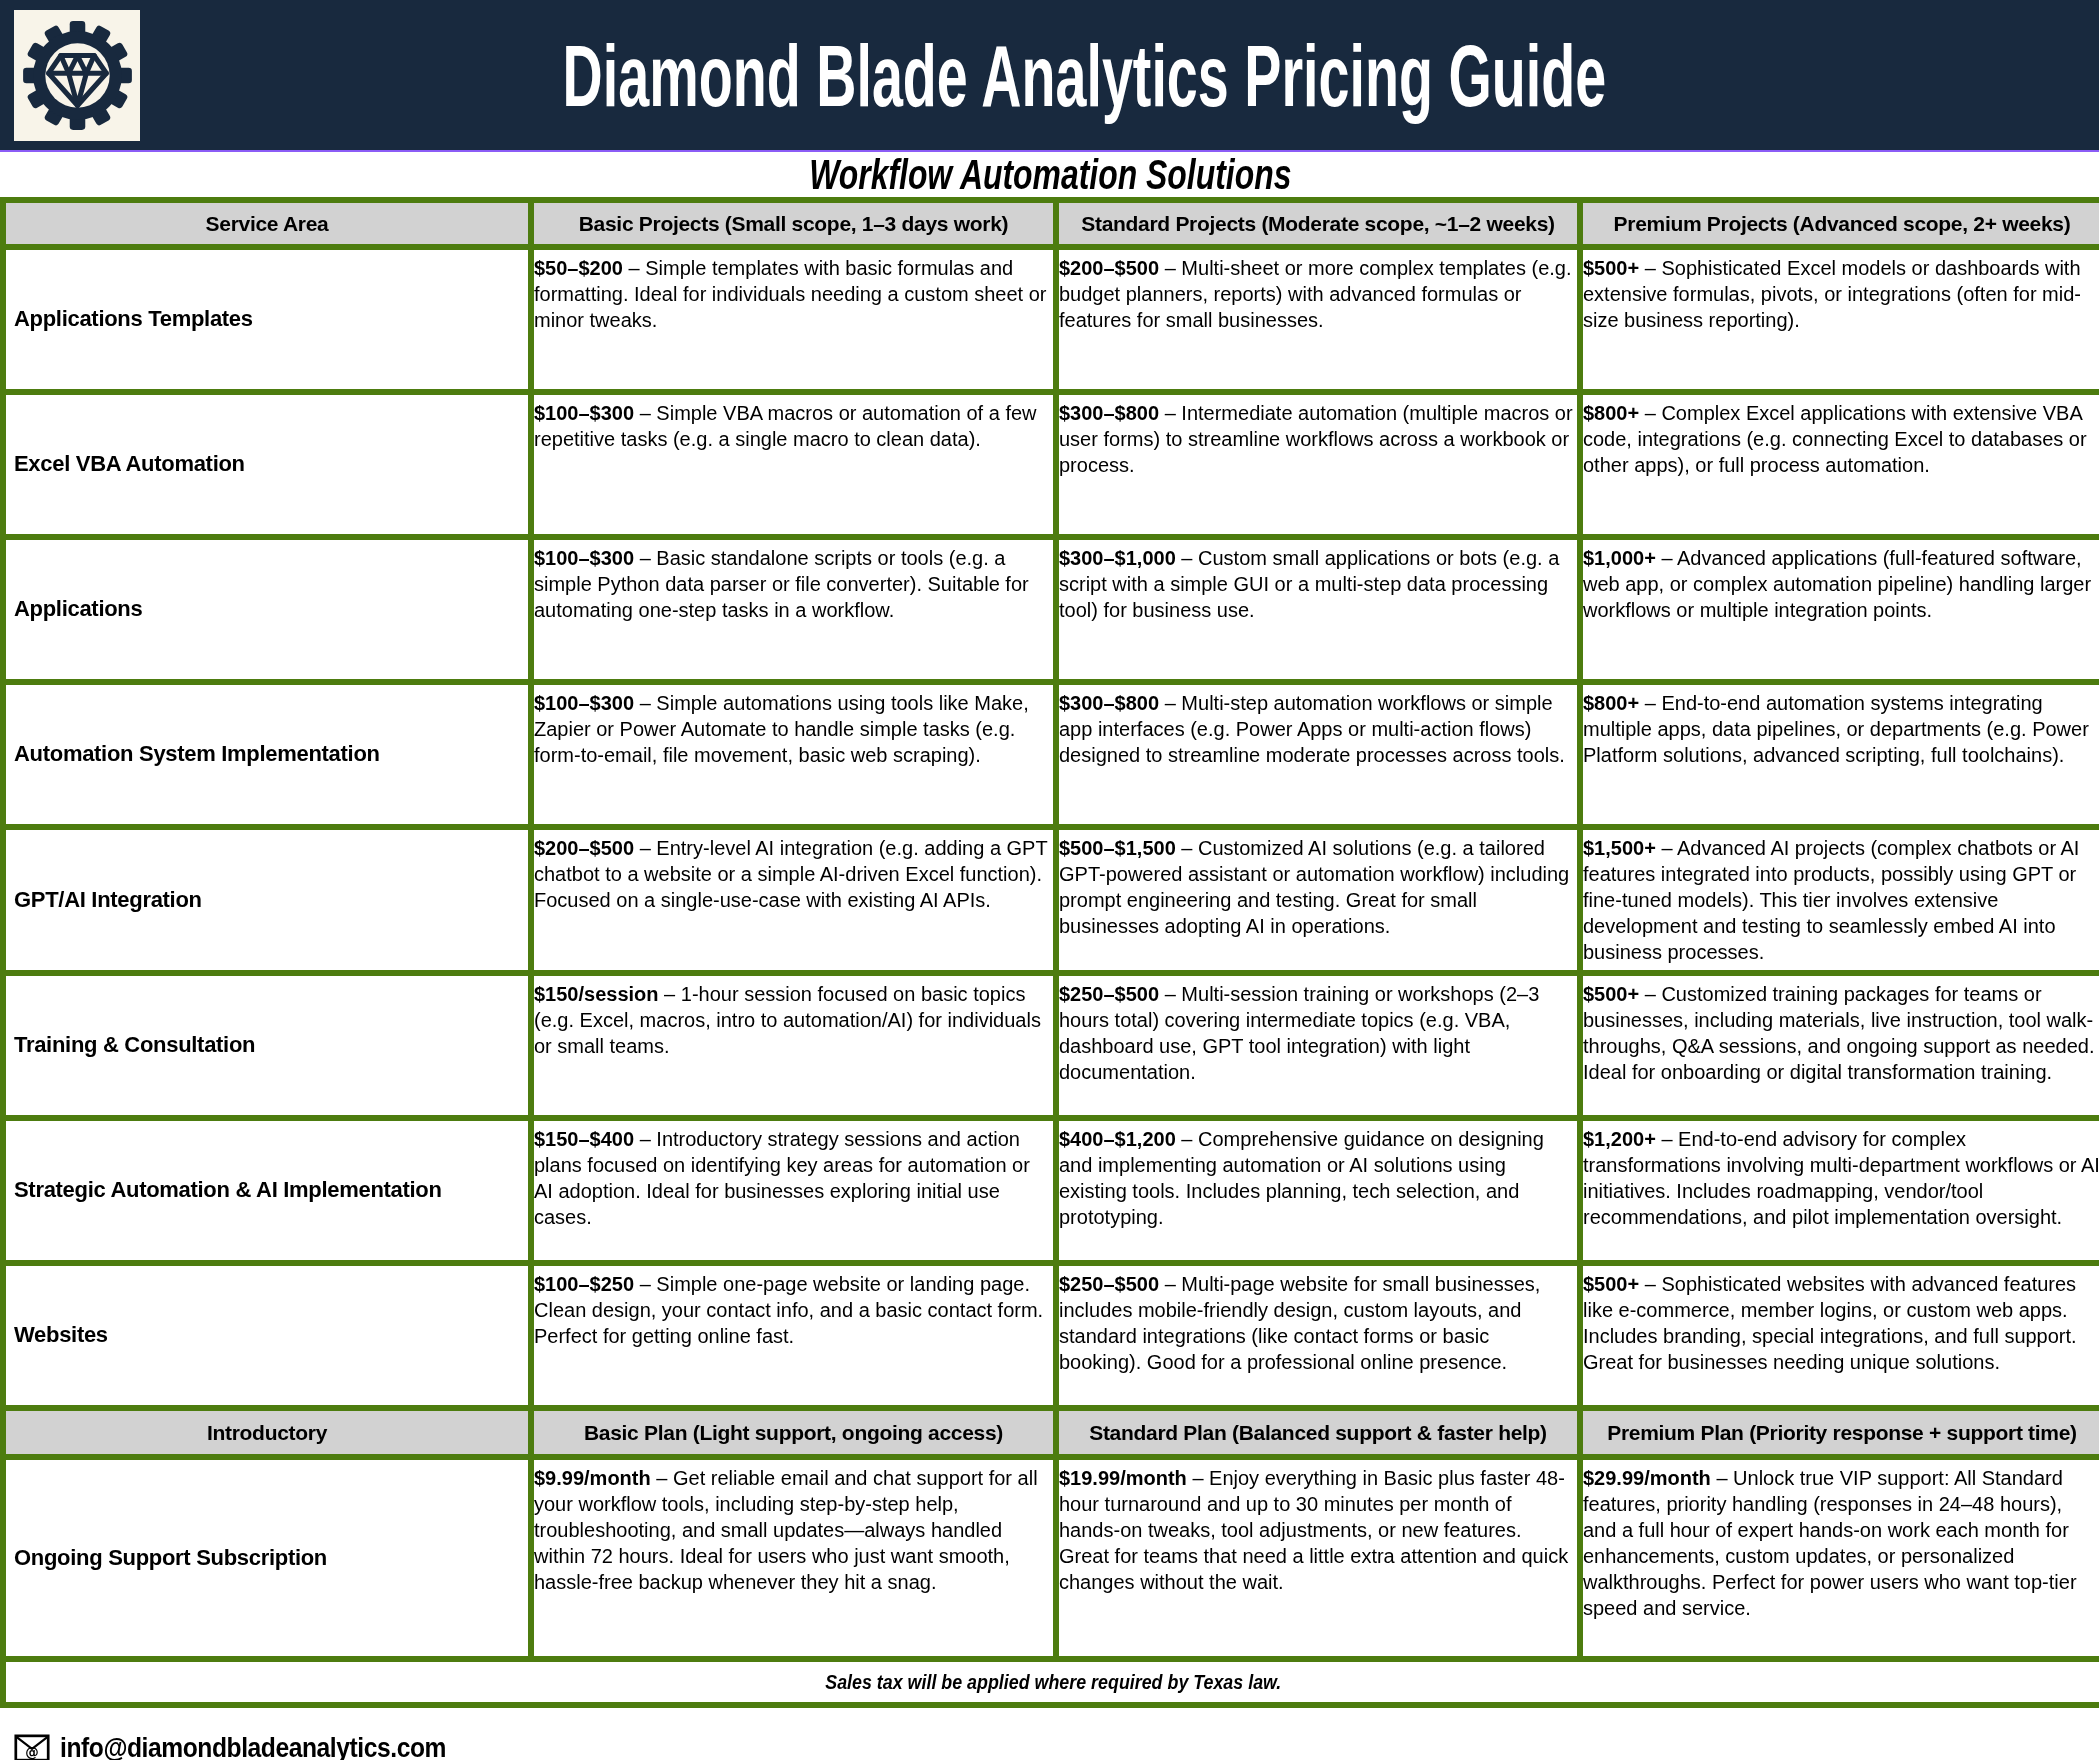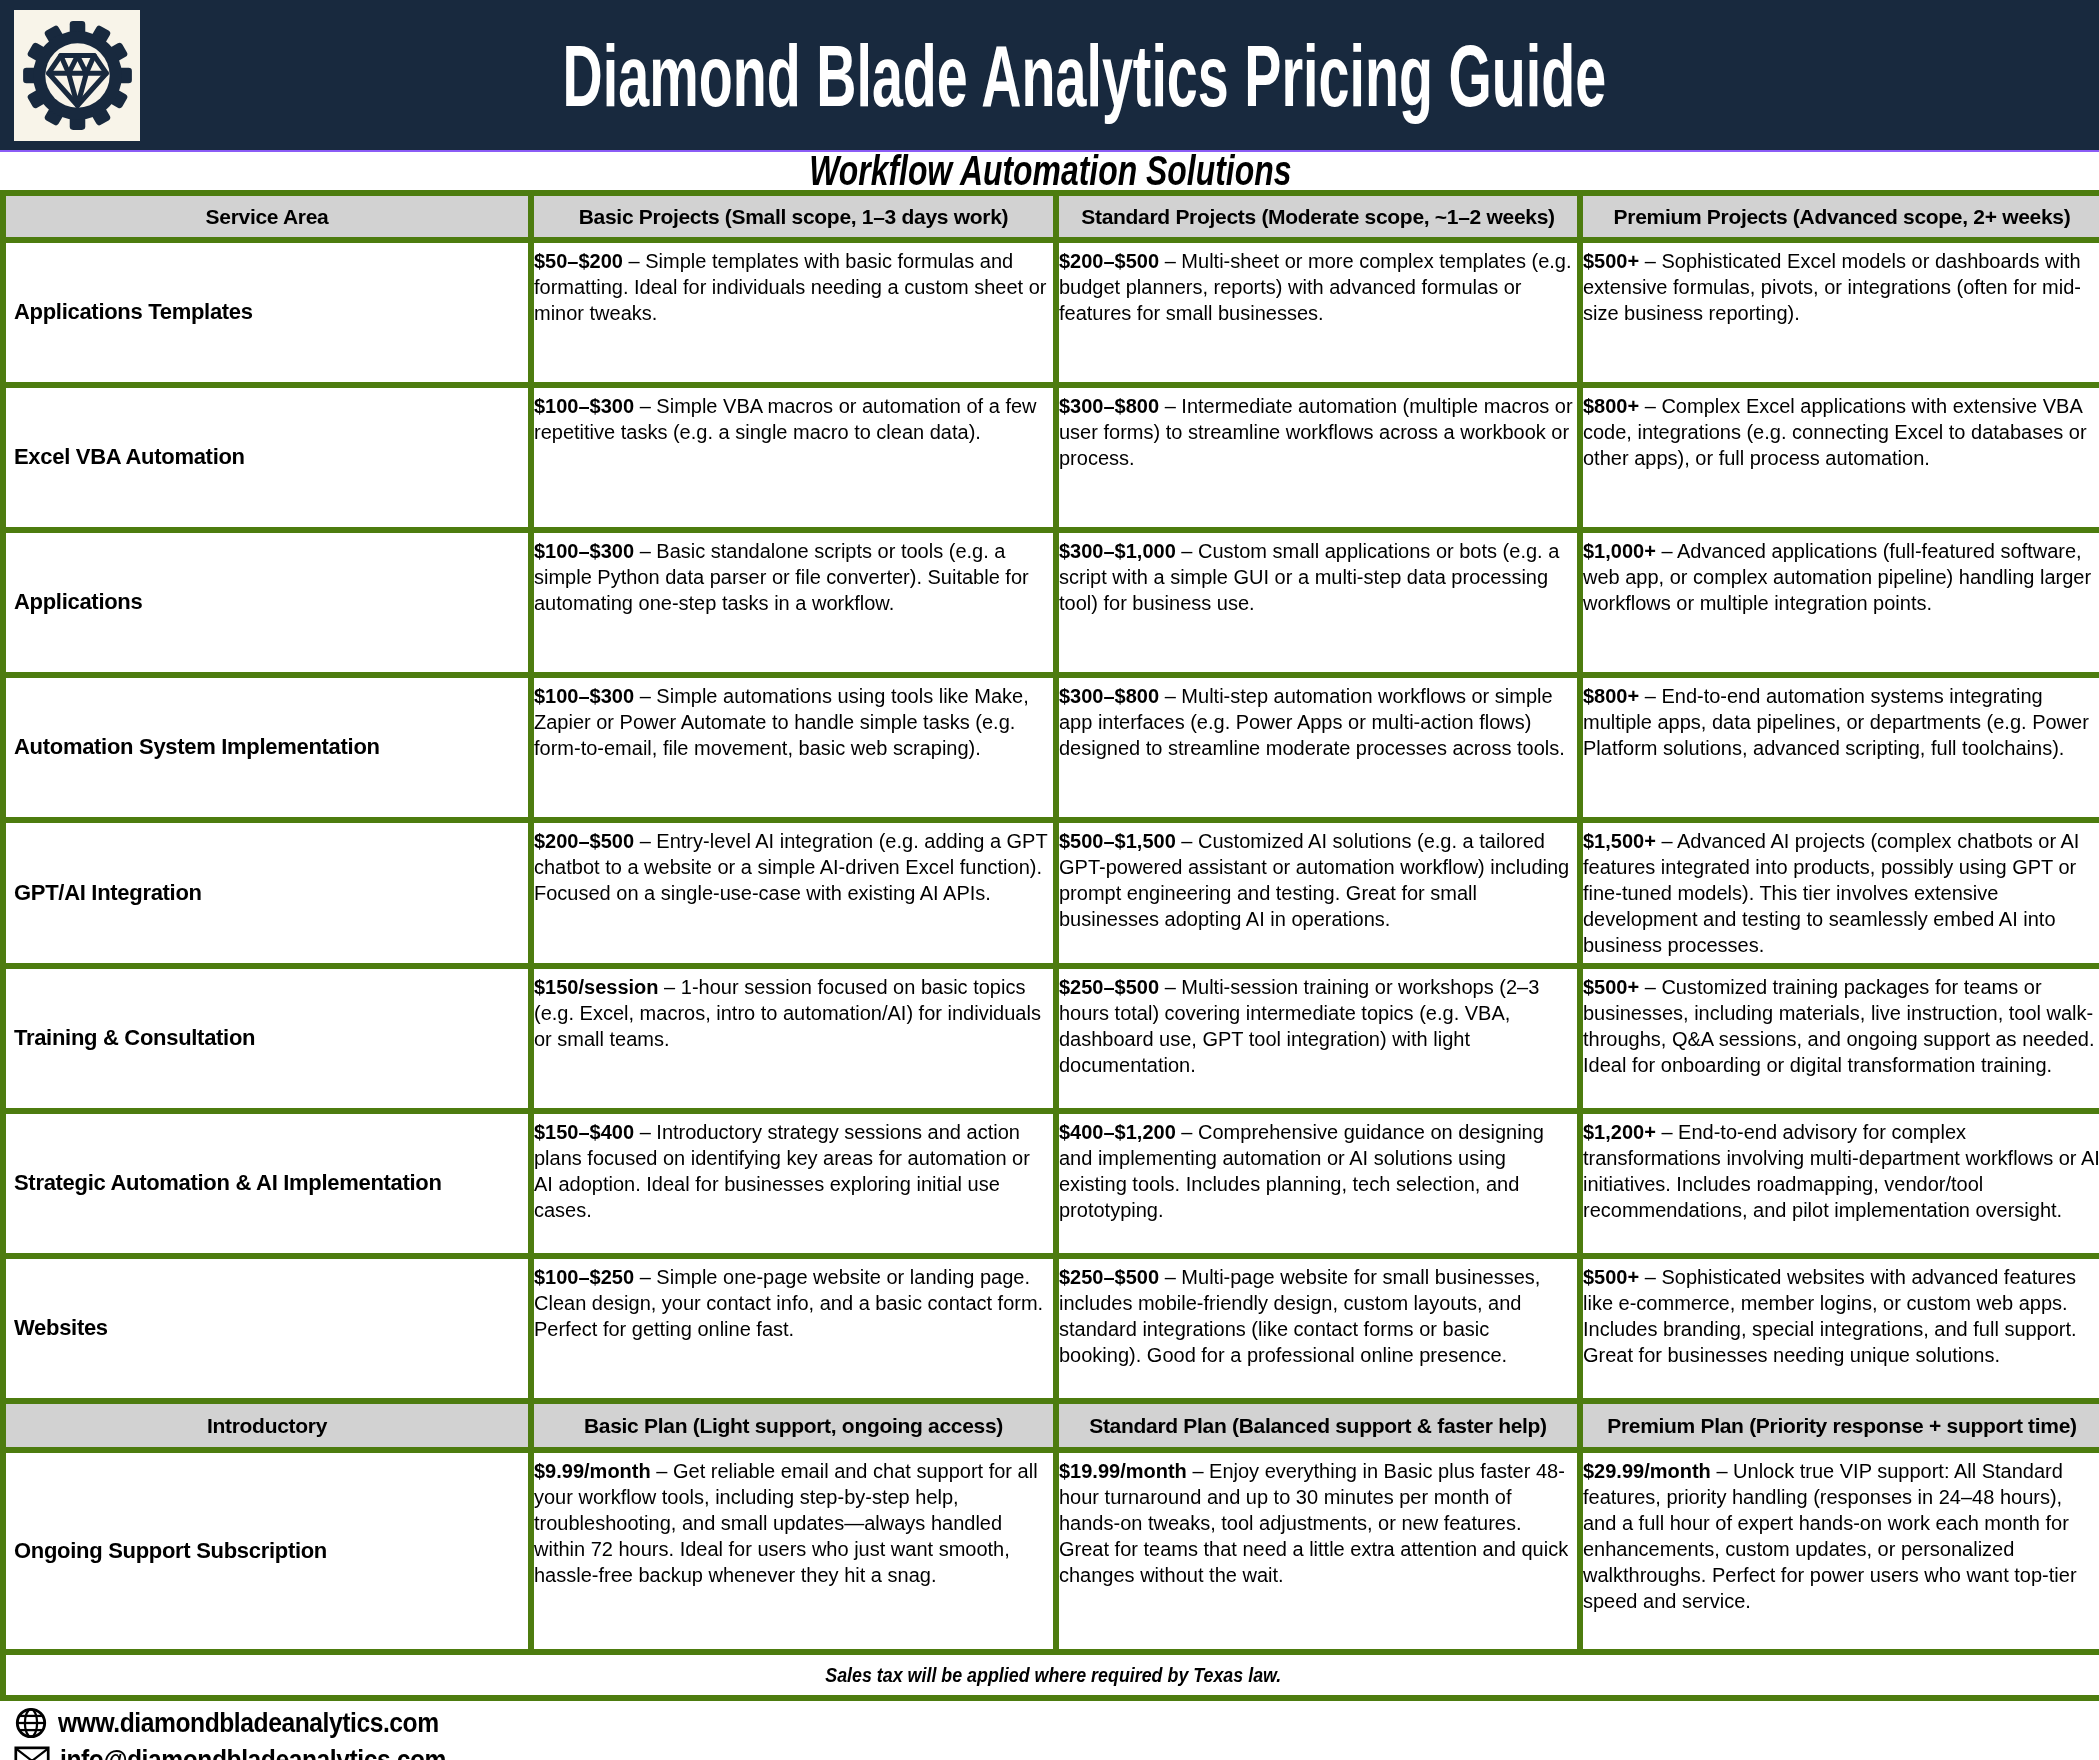--- a/index.html
+++ b/index.html
@@ -14,21 +14,21 @@
     display:flex; align-items:center; position:relative;
   }
   .logo-box {
     position:absolute; left:14px; top:10px; width:126px; height:131px;
     background:#f8f4e9; display:flex; align-items:center; justify-content:center;
   }
   .title { flex:1; text-align:center; margin:0; padding-left:69px;
     color:#fff; font-size:87px; font-weight:bold; line-height:1; }
   .title .cond { display:inline-block; transform:scaleX(0.64); transform-origin:center; white-space:nowrap; }
   
-  .subtitle-row { height:38px; display:flex; align-items:center; justify-content:center; }
+  .subtitle-row { height:45px; display:flex; align-items:center; justify-content:center; }
   .subtitle { margin:0; font-size:42px; font-weight:bold; font-style:italic; line-height:1; }
   .subtitle .cond { display:inline-block; transform:scaleX(0.76); transform-origin:center; white-space:nowrap; }
   
   table { border-collapse:collapse; width:2100px; table-layout:fixed; border:2px solid #000; }
   th, td { border:6px solid #4d7c0f; vertical-align:top; overflow:hidden; }
   tr.grayhead th {
     background:#d2d2d2; font-size:21px; font-weight:bold; height:37px;
     vertical-align:middle; text-align:center; letter-spacing:-0.3px; padding:2px 6px;
   }
   th.servicehead { text-align:left; padding-left:8px; }
@@ -237,34 +237,20 @@
     </tr>
 
     <tr class="taxrow">
       <td colspan="4"><span class="cond">Sales tax will be applied where required by Texas law.</span></td>
     </tr>
   </tbody>
     </table>
 
   <footer class="footer">
     <div class="contact">
-      <svg width="34" height="34" viewBox="0 0 36 36" aria-hidden="true">
-        <g stroke="#000" fill="none" stroke-width="3">
-          <circle cx="18" cy="18" r="14.5"></circle>
-        </g>
-        <g stroke="#000" fill="none" stroke-width="2.4">
-          <ellipse cx="18" cy="18" rx="6.5" ry="14.5"></ellipse>
-          <path d="M3.5,18 L32.5,18"></path>
-          <path d="M5.5,10.5 L30.5,10.5"></path>
-          <path d="M5.5,25.5 L30.5,25.5"></path>
-        </g>
-      </svg>
-      <span class="txt">www.diamondbladeanalytics.com</span>
-    </div>
-    <div class="contact">
       <svg width="36" height="30" viewBox="0 0 40 32" aria-hidden="true">
         <rect x="2" y="2.5" width="36" height="27" fill="none" stroke="#000" stroke-width="3"></rect>
         <path d="M3,4 L20,17 L37,4" fill="none" stroke="#000" stroke-width="2.4"></path>
         <text x="20" y="26" text-anchor="middle" font-size="15" font-weight="bold" font-family="'DejaVu Sans', sans-serif" fill="#000">@</text>
       </svg>
       <span class="txt">info@diamondbladeanalytics.com</span>
     </div>
   </footer>
 
 </div>

